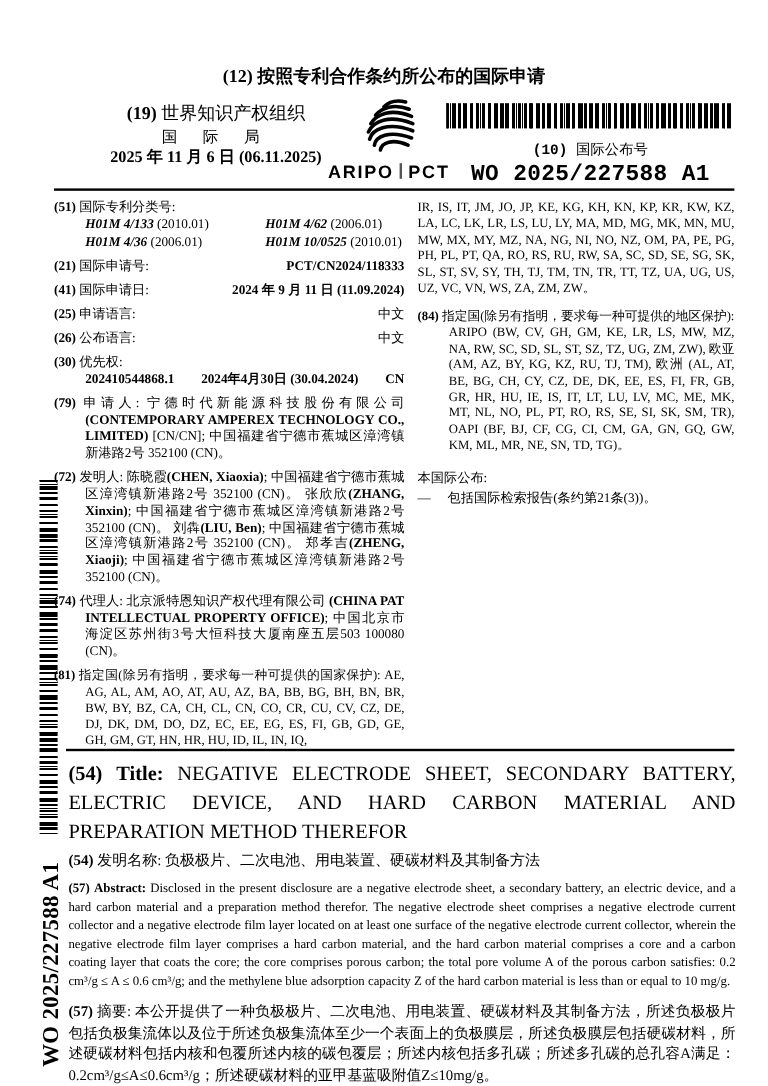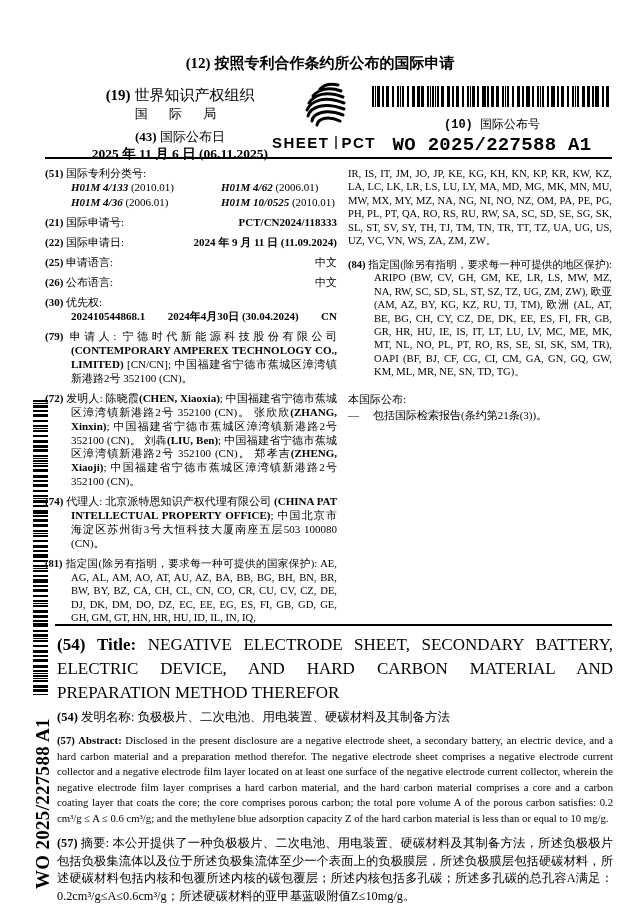--- a/index.html
+++ b/index.html
@@ -73,37 +73,36 @@
   .abs-cn{font-size:12.3px;line-height:1.42;text-align:justify;}
 </style>
 </head>
 <body>
 
 <div class="abs" id="doc-type"><span class="b">(12)</span> <span>按照专利合作条约所公布的国际申请</span></div>
 
 <div class="abs" id="org-block">
   <div id="org-name"><span class="b">(19)</span> <span>世界知识产权组织</span></div>
   <div id="org-bureau">国 际 局</div>
-  <div id="pubdate-label"><span class="b">(43)</span> <span>国际公布日</span></div>
   <div id="pubdate">2025 年 11 月 6 日 (06.11.2025)</div>
 </div>
 
 <div class="abs" id="logo-block">
   <svg width="52" height="46" viewBox="0 0 52 46" aria-hidden="true">
     <g fill="none" stroke="#000" stroke-width="3" stroke-linecap="round">
       <path d="M40 3 C32 1 26 3 22 7"></path>
       <path d="M43 9 C30 4 20 8 15 14"></path>
       <path d="M45 15 C28 8 16 13 11 21"></path>
       <path d="M46 21 C26 13 13 19 9 28"></path>
       <path d="M46 27 C25 19 12 26 10 34"></path>
       <path d="M45 33 C26 26 15 32 14 39"></path>
       <path d="M42 39 C29 33 20 37 19 43"></path>
     </g>
   </svg>
-  <div id="logo-text"><span>SHEET</span><span class="logo-sep"></span><span>PCT</span></div>
+  <div id="logo-text"><span>ARIPO</span><span class="logo-sep"></span><span>PCT</span></div>
 </div>
 
 <div class="abs" id="pub-block">
   <div class="barcode-h"></div>
   <div id="pubnum-label"><span class="b">(10)</span> <span>国际公布号</span></div>
   <div id="pubnum">WO 2025/227588 A1</div>
 </div>
 
 <div class="abs rule" id="rule-top"></div>
 
@@ -121,21 +120,21 @@
       <div><span class="bi">H01M 10/0525</span> <span>(2010.01)</span></div>
     </div>
   </div>
 
   <div class="item kv">
     <span class="klabel"><span class="b">(21)</span> <span>国际申请号:</span></span>
     <span class="b">PCT/CN2024/118333</span>
   </div>
 
   <div class="item kv">
-    <span class="klabel"><span class="b">(22)</span> <span>国际申请日:</span></span>
+    <span class="klabel"><span class="b">(41)</span> <span>国际申请日:</span></span>
     <span class="b">2024 年 9 月 11 日 (11.09.2024)</span>
   </div>
 
   <div class="item kv">
     <span class="klabel"><span class="b">(25)</span> <span>申请语言:</span></span>
     <span>中文</span>
   </div>
 
   <div class="item kv">
     <span class="klabel"><span class="b">(26)</span> <span>公布语言:</span></span>

